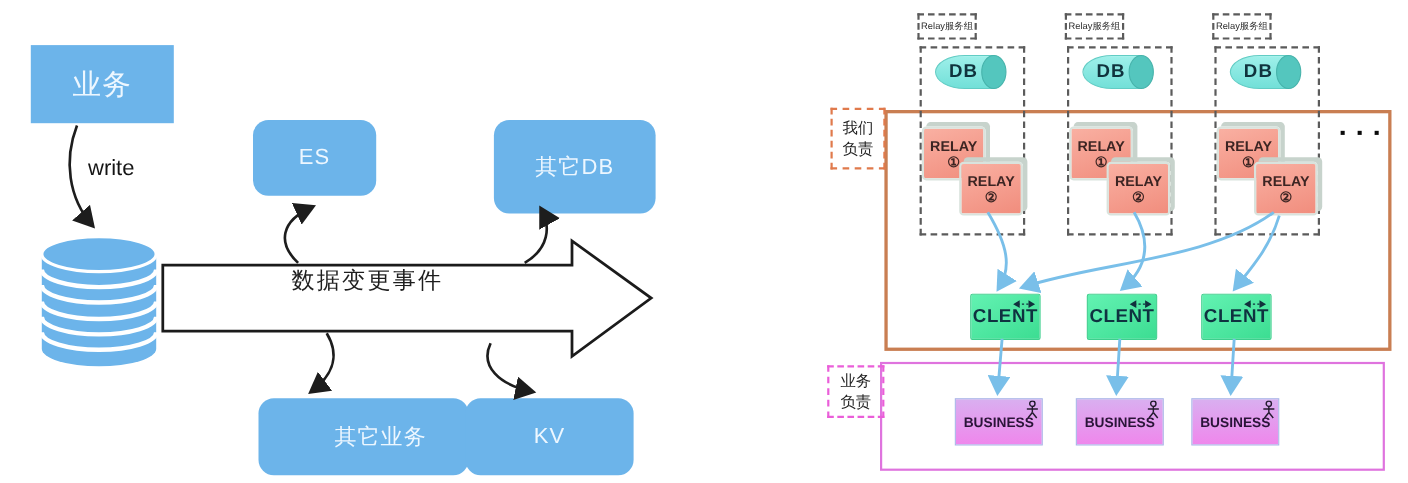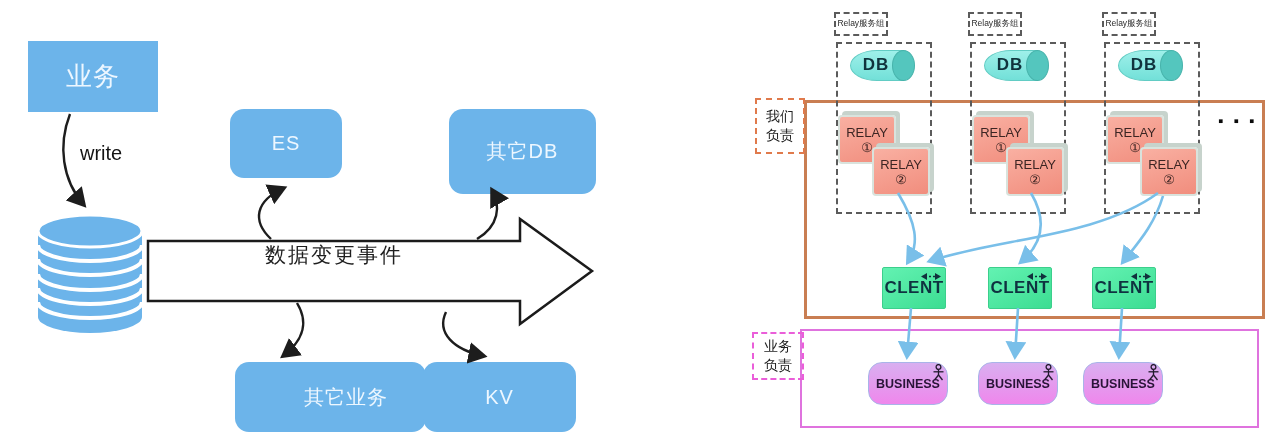--- a/index.html
+++ b/index.html
@@ -22,25 +22,25 @@
   .side-label{font-size:14px;color:#222;line-height:19px;text-align:center;}
   .side-label.our{border:2px dashed #E07A4C;}
   .side-label.biz{border:2px dashed #EA5ED9;}
   .cyl-body{background:linear-gradient(180deg,#9FF0EA,#72E0D8);border:1px solid #62CCC4;
             border-top-left-radius:50% 50%;border-bottom-left-radius:50% 50%;}
   .cyl-cap{background:#54C6BE;border:1px solid #47b3ab;border-radius:50%;}
   .dblabel{font-size:17px;font-weight:bold;color:#10333d;letter-spacing:1px;z-index:3;}
   .relay{background:linear-gradient(160deg,#F9B0A2,#F18D7D);border:2px solid #D9E3DD;
          border-radius:4px;box-shadow:4px -4px 0 #C7D3CC;color:#3c2523;
          display:flex;flex-direction:column;align-items:center;justify-content:center;
-         font-size:13px;font-weight:normal;line-height:15px;}
+         font-size:13px;font-weight:bold;line-height:15px;}
   .client{background:linear-gradient(150deg,#63F2B2,#3CDD92);border:1px solid #3ccf8c;
           border-radius:2px;color:#0f3240;font-size:17px;font-weight:bold;letter-spacing:0.5px;}
   .business{background:linear-gradient(180deg,#D9AFF0,#EF87EC);border:1px solid #A9B4E8;
-            border-radius:14px;color:#2a1438;font-size:12.5px;font-weight:bold;}
+            border-radius:0;color:#2a1438;font-size:12.5px;font-weight:bold;}
   .dots{font-size:15px;color:#0b0b0b;letter-spacing:3px;font-weight:bold;}
   svg.overlay{position:absolute;left:0;top:0;z-index:5;pointer-events:none;}
   .z1{z-index:1;} .z2{z-index:2;} .z3{z-index:3;}
 </style>
 </head>
 <body>
 
 <div id="canvas">
 
   <div class="abs bluebox flexc z1" style="left:28px;top:41px;width:130px;height:71px;font-size:26px;">

